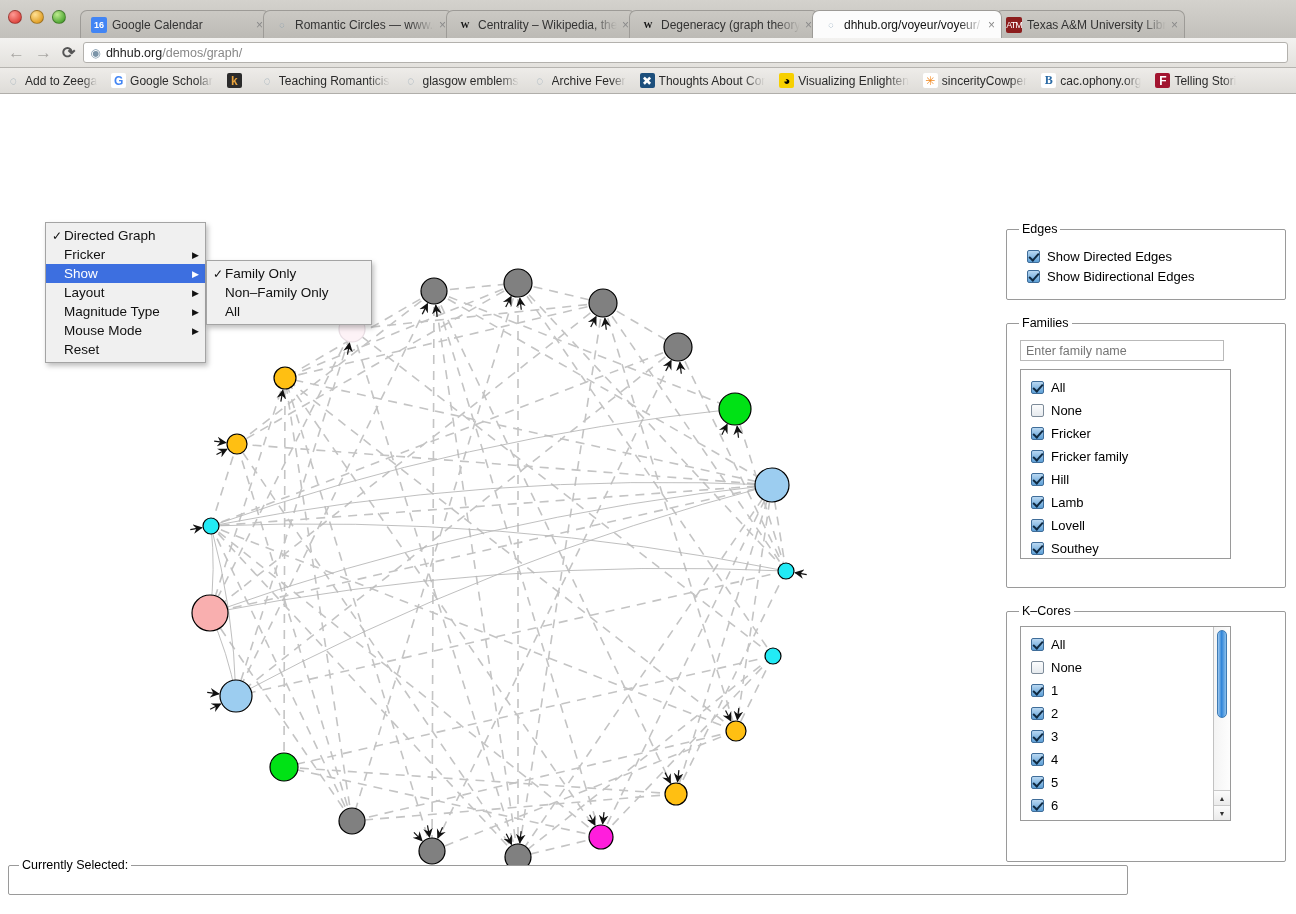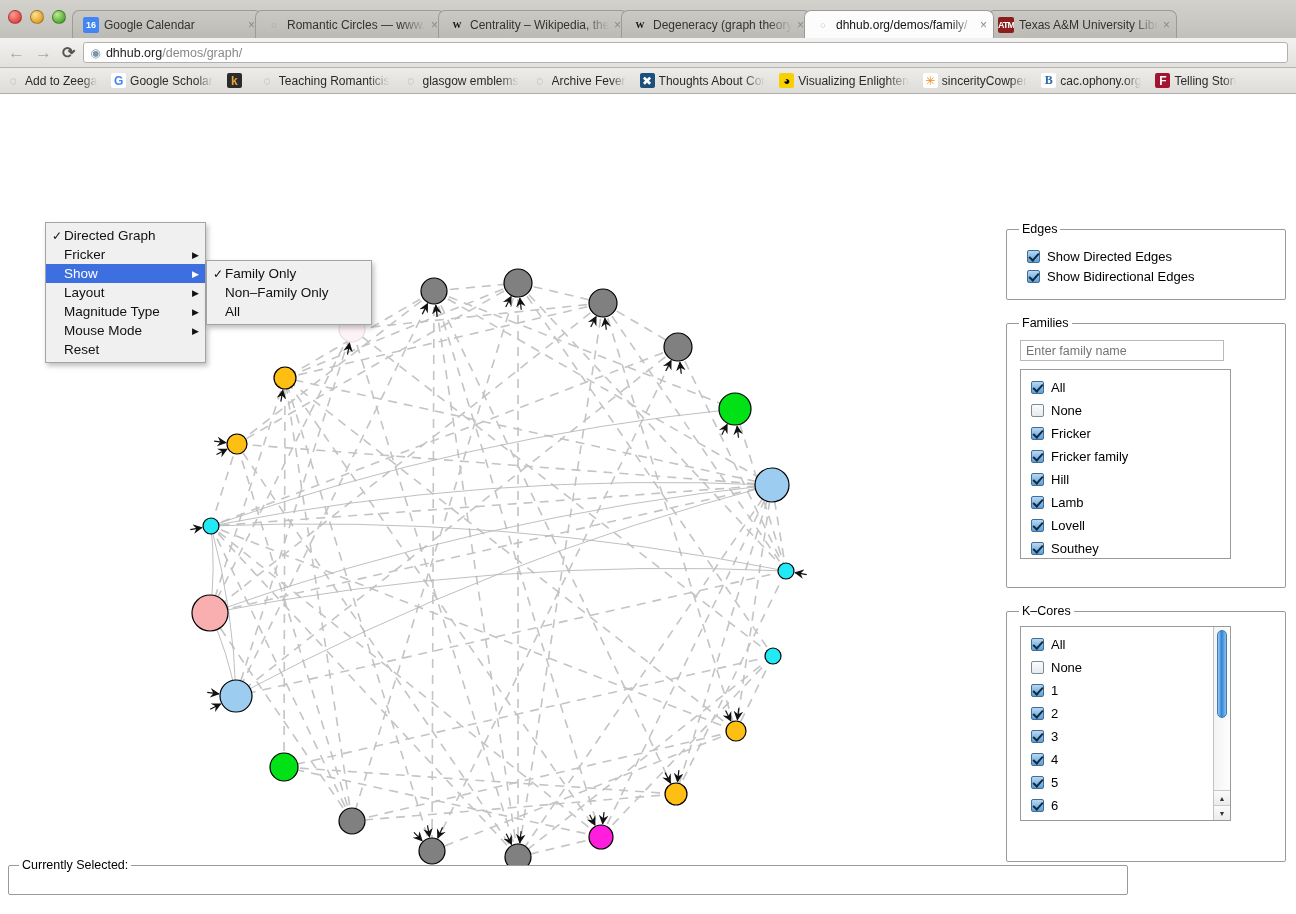--- a/index.html
+++ b/index.html
@@ -13,21 +13,21 @@
 
   
   #browser-chrome { width: 1296px; }
 
   .tabstrip {
     height: 38px;
     background: linear-gradient(to bottom, #d4d2cd 0%, #c2c0bb 100%);
     position: relative;
     display: flex;
     align-items: flex-end;
-    padding-left: 0;
+    padding-left: 8px;
     overflow: hidden;
   }
   .traffic-lights {
     position: absolute; left: 8px; top: 10px;
     display: flex; gap: 8px; z-index: 20;
   }
   .light { width: 14px; height: 14px; border-radius: 50%;
     border: 1px solid rgba(0,0,0,.30); }
   .light.red { background: radial-gradient(circle at 35% 30%, #ff9a94, #e04b44 70%); }
   .light.yellow { background: radial-gradient(circle at 35% 30%, #ffe093, #e3a32c 70%); }
@@ -55,21 +55,21 @@
   }
   .tab .favicon {
     width: 16px; height: 16px; flex: 0 0 16px; margin-right: 5px;
     display: inline-flex; align-items: center; justify-content: center;
     font-size: 9px; border-radius: 2px; overflow: hidden;
   }
   .fav-gcal { background: #4285f4; color: #fff; font-weight: bold; font-size: 8px;
       border-radius: 2px; line-height: 16px; }
   .fav-globe { color: #6f8fa8; font-size: 14px; }
   .fav-w { color: #111; font-family: "Liberation Serif", serif; font-size: 13px; font-weight: bold; }
-  .fav-tamu { background: #8c1d1d; color: #fff; font-size: 8px; font-weight: bold;
+  .fav-tamu { background: #8c1d1d; color: #fff; font-size: 8px; font-weight: normal;
       letter-spacing: -1px; }
   .tab .tab-label {
     white-space: nowrap; overflow: hidden;
     text-overflow: clip; flex: 1 1 auto;
     -webkit-mask-image: linear-gradient(to right, #000 82%, transparent 100%);
             mask-image: linear-gradient(to right, #000 82%, transparent 100%);
   }
   .tab .tab-close { margin-left: 5px; color: #8a8a8a; font-size: 12px; flex: 0 0 auto; }
 
   .toolbar {
@@ -280,21 +280,21 @@
           <span class="tab-label">Centrality – Wikipedia, the fr</span>
           <span class="tab-close">×</span>
         </div>
         <div class="tab" style="width: 190px;">
           <span class="favicon fav-w">W</span>
           <span class="tab-label">Degeneracy (graph theory) –</span>
           <span class="tab-close">×</span>
         </div>
         <div class="tab active" style="width: 190px;">
           <span class="favicon fav-globe">◌</span>
-          <span class="tab-label">dhhub.org/demos/family/</span>
+          <span class="tab-label">dhhub.org/voyeur/voyeur/</span>
           <span class="tab-close">×</span>
         </div>
         <div class="tab" style="width: 190px;">
           <span class="favicon fav-tamu">ATM</span>
           <span class="tab-label">Texas A&amp;M University Librari</span>
           <span class="tab-close">×</span>
         </div>
       </div>
   </div>
 

